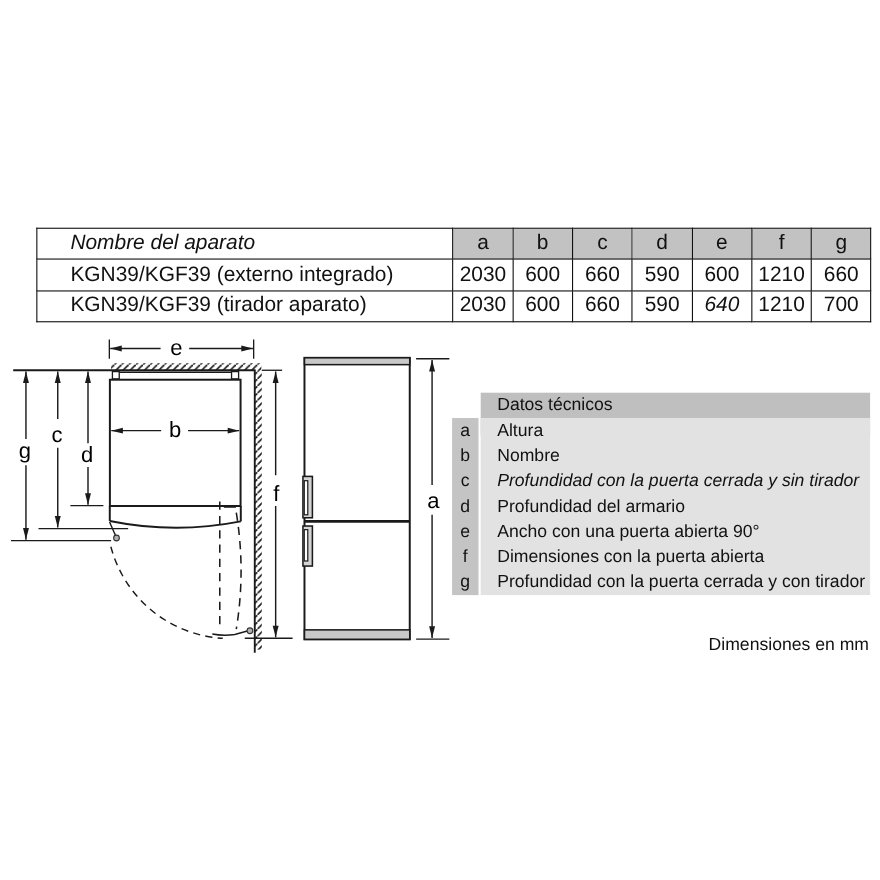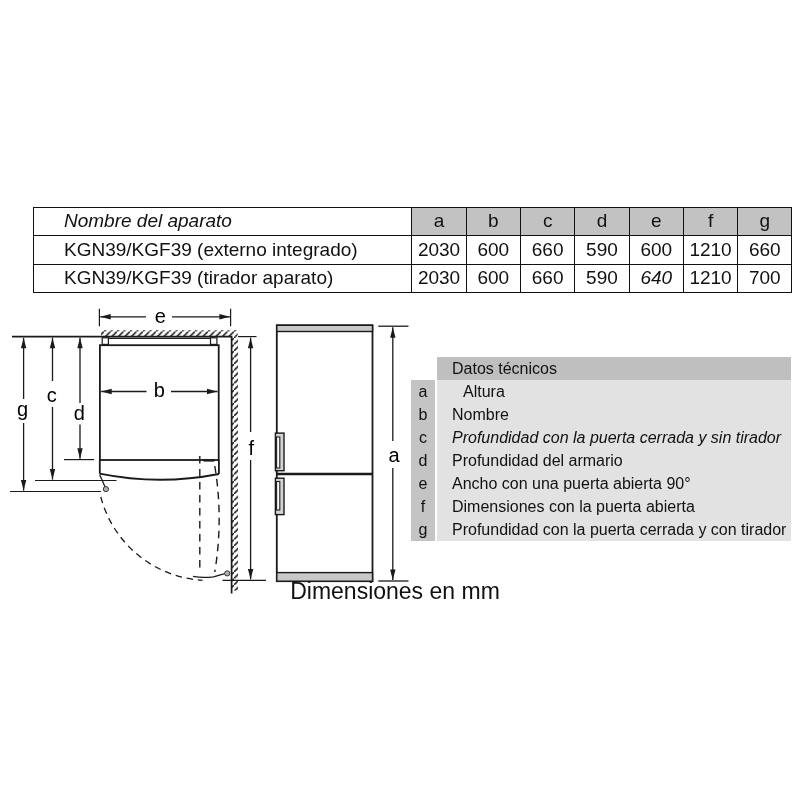--- a/index.html
+++ b/index.html
@@ -187,21 +187,21 @@
 <div class="abs" style="left:411px;top:357px;width:380.5px;height:184.3px;font-size:16px;white-space:nowrap;">
 
   <div class="abs" style="left:25.8px;top:0.3px;width:354.7px;height:39px;background:#bfbfbf;line-height:23px;padding-left:15.2px;box-sizing:border-box;">Datos técnicos</div>
 
   <div class="abs" style="left:0;top:23.3px;width:23.8px;height:161px;background:#c4c4c4;"></div>
 
   <div class="abs" style="left:25.8px;top:23.3px;width:354.7px;height:161px;background:#e2e2e2;"></div>
 
   <div class="abs" style="left:0;top:23.3px;width:380.5px;height:23px;line-height:23px;">
       <span class="abs" style="left:0;width:23.8px;text-align:center;">a</span>
-      <span class="abs" style="left:52px;">Altura</span>
+      <span class="abs" style="left:41px;">Altura</span>
     </div>
 
   <div class="abs" style="left:0;top:46.3px;width:380.5px;height:23px;line-height:23px;">
       <span class="abs" style="left:0;width:23.8px;text-align:center;">b</span>
       <span class="abs" style="left:41px;">Nombre</span>
     </div>
 
   <div class="abs" style="left:0;top:69.3px;width:380.5px;height:23px;line-height:23px;">
       <span class="abs" style="left:0;width:23.8px;text-align:center;">c</span>
       <span class="abs" style="left:41px;font-style:italic;">Profundidad con la puerta cerrada y sin tirador</span>
@@ -221,13 +221,13 @@
       <span class="abs" style="left:0;width:23.8px;text-align:center;">f</span>
       <span class="abs" style="left:41px;">Dimensiones con la puerta abierta</span>
     </div>
 
   <div class="abs" style="left:0;top:161.3px;width:380.5px;height:23px;line-height:23px;">
       <span class="abs" style="left:0;width:23.8px;text-align:center;">g</span>
       <span class="abs" style="left:41px;">Profundidad con la puerta cerrada y con tirador</span>
     </div>
 </div>
 
-<div class="abs" style="left:0;top:577.5px;width:790px;text-align:center;font-size:23px;">Dimensiones en mm</div>
+<div class="abs" style="left:0;top:577.5px;width:790px;text-align:right;font-size:16px;">Dimensiones en mm</div>
 
 </body></html>

